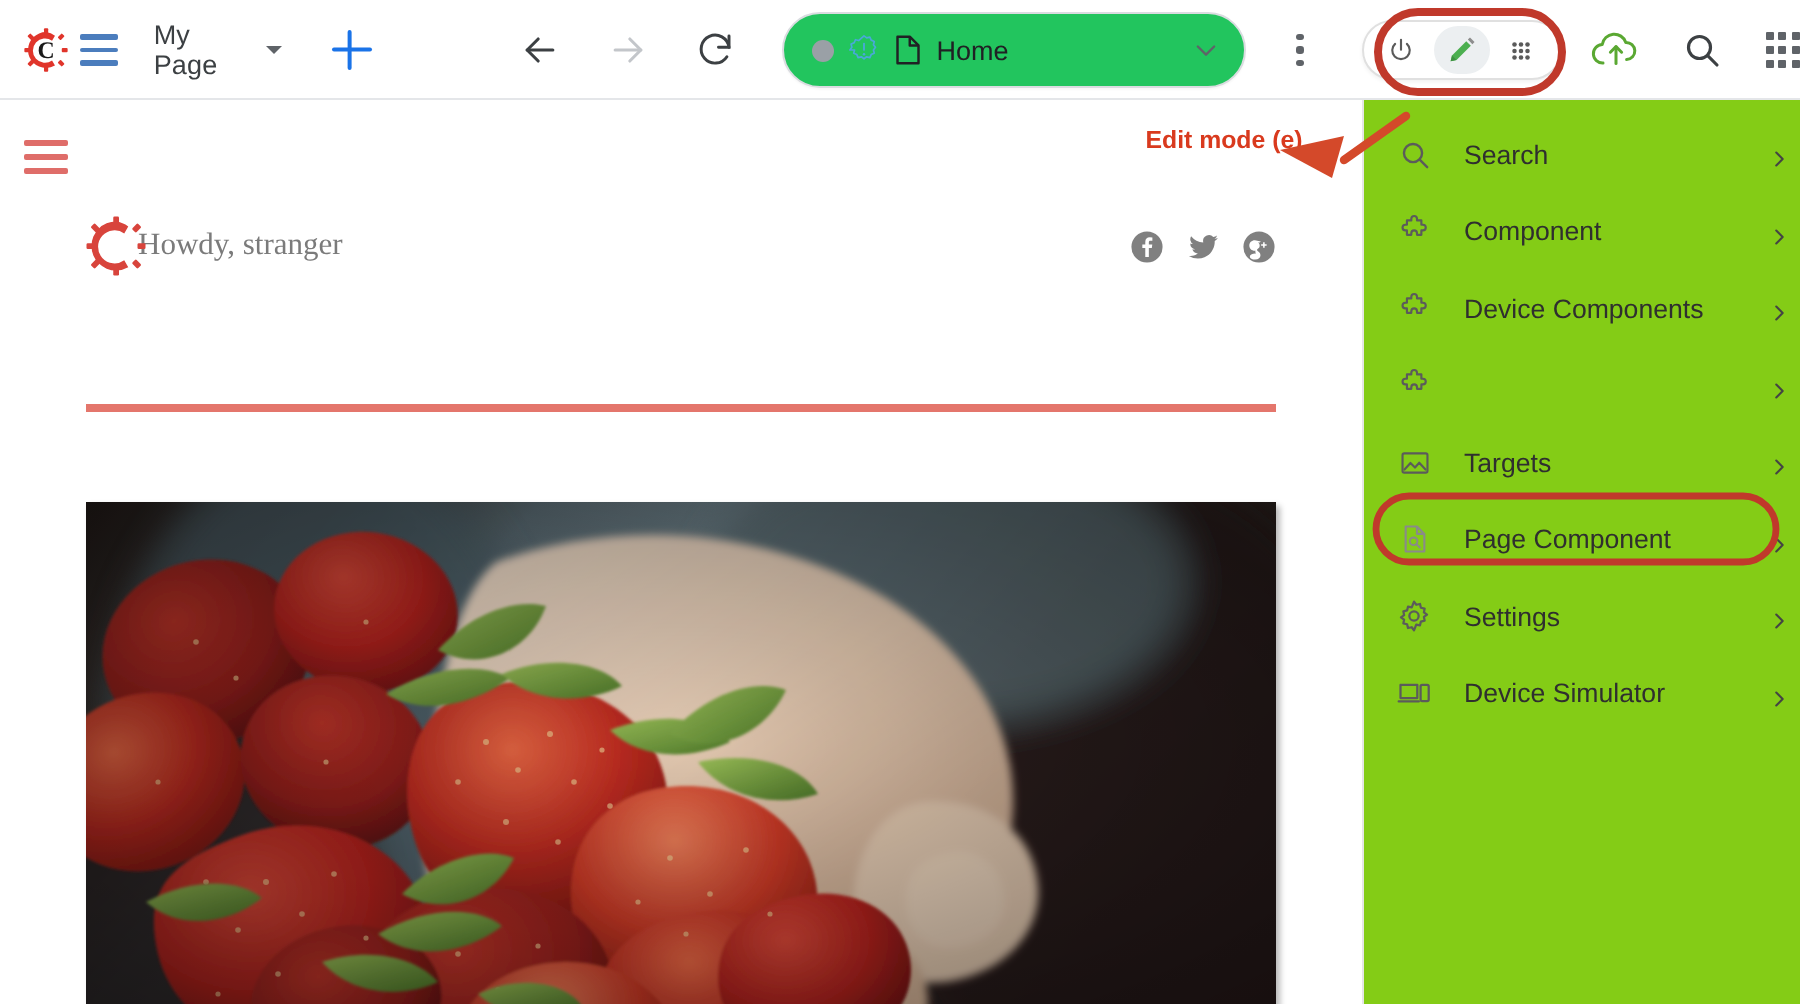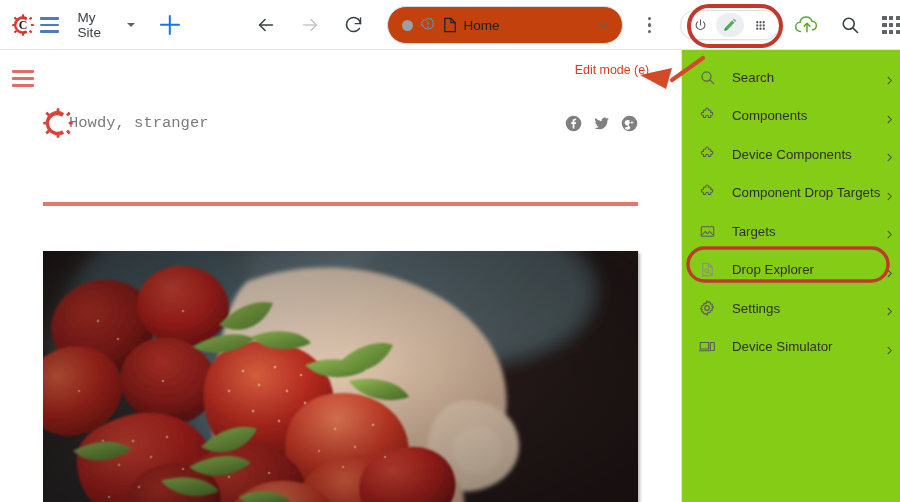--- a/index.html
+++ b/index.html
@@ -44,21 +44,21 @@
   .plus-btn::before { left:50%; top:3px; width:2.4px; height:20px; transform:translateX(-50%); }
   .plus-btn::after  { top:50%; left:3px; height:2.4px; width:20px; transform:translateY(-50%); }
 
   .nav-btns { display:flex; align-items:center; gap:22px; margin-left: 72px; }
   .nav-ic { width:22px; height:22px; display:block; }
 
   .omnibox {
     margin-left: 22px;
     width: 240px; height: 38px;
     border: 1px solid #dadce0; border-radius: 20px;
-    background:#c2410c;
+    background:#22c55e;
     display:flex; align-items:center; padding: 0 12px 0 14px;
     box-shadow: 0 1px 1px rgba(0,0,0,.03);
   }
   .ob-dot { width:11px; height:11px; border-radius:50%; background:#9aa0a6; flex:none; }
   .ob-warn { width:16px; height:16px; margin-left:7px; flex:none; }
   .ob-page { width:14px; height:16px; margin-left:7px; flex:none; }
   .ob-title { margin-left:7px; font-size:13.5px; color:#202124; flex:1; white-space:nowrap; overflow:hidden; }
   .ob-chev { width:14px; height:14px; flex:none; }
 
   .kebab { margin-left:18px; width:18px; height:22px; display:flex; flex-direction:column; align-items:center; justify-content:center; gap:3.2px; cursor:pointer;}
@@ -80,21 +80,21 @@
   
   .page {
     position:absolute; top:50px; left:0; width:681px; height:452px;
     background:#fff; overflow:hidden;
   }
   .page-ham { position:absolute; left:12px; top:20px; width:22px; display:flex; flex-direction:column; gap:4px; cursor:pointer;}
   .page-ham i { height:3px; background:#d9534f; display:block; border-radius:1px; opacity:.85;}
 
   .howdy-row { position:absolute; left:43px; top:53px; width:595px; height:40px; display:flex; align-items:center; }
   .howdy-logo { width:30px; height:30px; position:relative; flex:none; margin-right:-4px; }
-  .howdy-text { font-family:Liberation Mono, monospace; font-size:15.5px; color:#7b7b7b; }
+  .howdy-text { font-family:Liberation Serif, serif; font-size:15.5px; color:#7b7b7b; }
   .social { margin-left:auto; display:flex; align-items:center; gap:11px; }
   .soc { width:17px; height:17px; display:block; cursor:pointer; }
 
   .rule { position:absolute; left:43px; top:152px; width:595px; height:4px; background:#e4766c; }
 
   .hero {
     position:absolute; left:43px; top:201px; width:595px; height:269px;
     overflow:hidden; background:#2a2320;
     box-shadow: 2px 2px 3px rgba(0,0,0,.28);
   }
@@ -113,21 +113,21 @@
   .side-ic { width:18px; height:18px; flex:none; display:flex; align-items:center; justify-content:center; }
   .side-label {
     margin-left:16px; font-size:13.3px; color:#2f2f2f; white-space:nowrap;
     font-family:"Liberation Sans", sans-serif;
   }
   .side-chev { margin-left:auto; width:10px; height:10px; flex:none; }
 
   
   .anno-text {
     position:absolute; left:548px; top:62px; width:128px;
-    text-align:center; color:#d93a1e; font-weight:normal; font-size:12.4px; line-height:17px;
+    text-align:center; color:#d93a1e; font-weight:bold; font-size:12.4px; line-height:17px;
     font-family:"Liberation Sans", sans-serif;
   }
   .anno-svg { position:absolute; left:0; top:0; width:900px; height:502px; pointer-events:none; }
 </style>
 </head>
 <body>
 
 <div id="app">
 
   <div class="browser-bar">
@@ -153,21 +153,21 @@
         </svg>
       </span>
 
       <span class="ham-blue">
         <i></i>
           <i></i>
           <i></i>
       </span>
 
       <span class="site-name">
-        <span>My Site</span>
+        <span>My Page</span>
         <span class="caret-dn"></span>
       </span>
 
       <span class="plus-btn"></span>
     </div>
 
     <div class="nav-btns">
       <span class="nav-ic">
         <svg viewBox="0 0 24 24" width="22" height="22" fill="none" stroke="#3c4043" stroke-width="1.7" stroke-linecap="round" stroke-linejoin="round">
           <path d="M19 12H5"></path>
@@ -488,21 +488,21 @@
           </svg>
       </span>
     </div>
 
     <div class="side-item">
       <span class="side-ic">
         <svg viewBox="0 0 24 24" width="17" height="17" fill="none" stroke="#5b5b5b" stroke-width="1.5" stroke-linejoin="round">
           <path d="M9.4 3.4a2 2 0 014 0v1.1h3.1v3.1h1.1a2 2 0 010 4h-1.1v3.1H13.4v-1.1a2 2 0 10-4 0v1.1H6.3v-3.1H5.2a2 2 0 010-4h1.1V4.5h3.1z"></path>
         </svg>
       </span>
-      <span class="side-label">Components</span>
+      <span class="side-label">Component</span>
       <span class="side-chev">
         <svg viewBox="0 0 24 24" width="11" height="11" fill="none" stroke="#444" stroke-width="2.3" stroke-linecap="round" stroke-linejoin="round">
             <path d="M9 5l7 7-7 7"></path>
           </svg>
       </span>
     </div>
 
     <div class="side-item">
       <span class="side-ic">
         <svg viewBox="0 0 24 24" width="17" height="17" fill="none" stroke="#5b5b5b" stroke-width="1.5" stroke-linejoin="round">
@@ -516,21 +516,20 @@
           </svg>
       </span>
     </div>
 
     <div class="side-item">
       <span class="side-ic">
         <svg viewBox="0 0 24 24" width="17" height="17" fill="none" stroke="#5b5b5b" stroke-width="1.5" stroke-linejoin="round">
           <path d="M9.4 3.4a2 2 0 014 0v1.1h3.1v3.1h1.1a2 2 0 010 4h-1.1v3.1H13.4v-1.1a2 2 0 10-4 0v1.1H6.3v-3.1H5.2a2 2 0 010-4h1.1V4.5h3.1z"></path>
         </svg>
       </span>
-      <span class="side-label">Component Drop Targets</span>
       <span class="side-chev">
         <svg viewBox="0 0 24 24" width="11" height="11" fill="none" stroke="#444" stroke-width="2.3" stroke-linecap="round" stroke-linejoin="round">
             <path d="M9 5l7 7-7 7"></path>
           </svg>
       </span>
     </div>
 
     <div class="side-item">
       <span class="side-ic">
         <svg viewBox="0 0 24 24" width="17" height="17" fill="none" stroke="#5b5b5b" stroke-width="1.5" stroke-linejoin="round">
@@ -549,21 +548,21 @@
 
     <div class="side-item">
       <span class="side-ic">
         <svg viewBox="0 0 24 24" width="17" height="17" fill="none" stroke="#8a8a8a" stroke-width="1.5" stroke-linejoin="round">
           <path d="M5.4 3.2h8l5.2 5.2v12.4H5.4z"></path>
             <path d="M13.4 3.2v5.2h5.2"></path>
           <circle cx="11" cy="13.6" r="2.7" stroke-width="1.4"></circle>
             <path d="M13 15.6l2.4 2.4" stroke-linecap="round" stroke-width="1.4"></path>
         </svg>
       </span>
-      <span class="side-label">Drop Explorer</span>
+      <span class="side-label">Page Component</span>
       <span class="side-chev">
         <svg viewBox="0 0 24 24" width="11" height="11" fill="none" stroke="#444" stroke-width="2.3" stroke-linecap="round" stroke-linejoin="round">
             <path d="M9 5l7 7-7 7"></path>
           </svg>
       </span>
     </div>
 
     <div class="side-item">
       <span class="side-ic">
         <svg viewBox="0 0 24 24" width="18" height="18" fill="none" stroke="#5b5b5b" stroke-width="1.5" stroke-linejoin="round">

